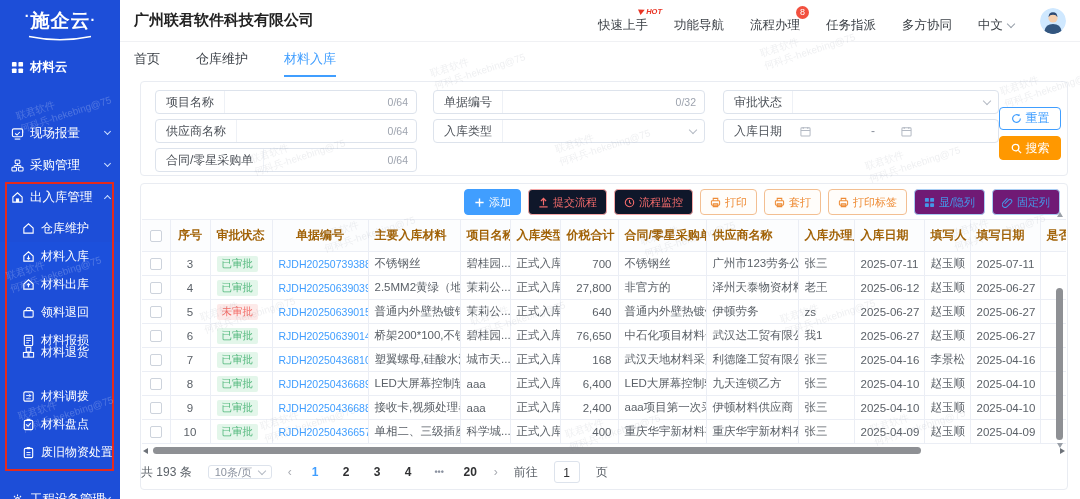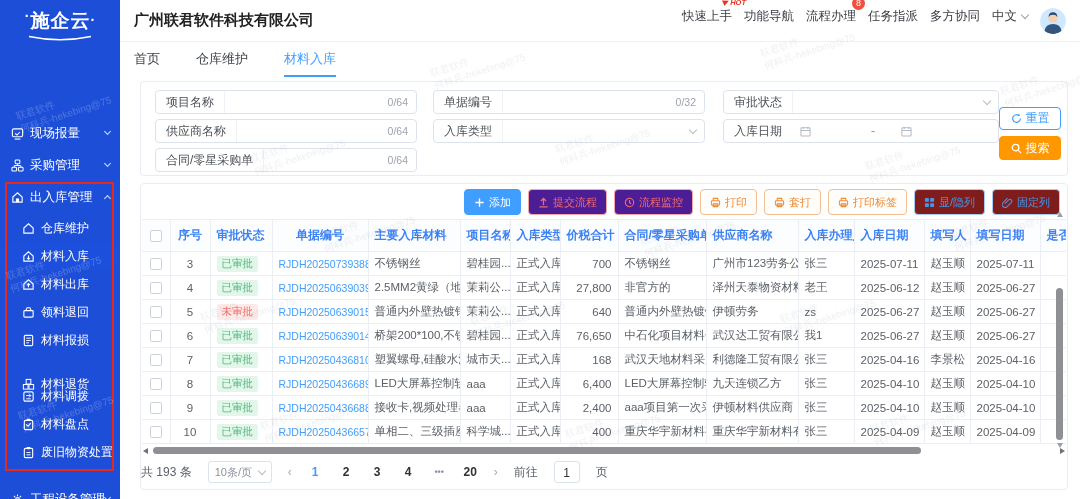--- a/index.html
+++ b/index.html
@@ -19,21 +19,21 @@
   .s-ic svg { width:100%; height:100%; }
   .chev { position:absolute; right:10px; width:5px; height:5px; border-right:1.4px solid #cfe0ff; border-bottom:1.4px solid #cfe0ff; }
   .chev.down { transform:rotate(45deg); top:11px; }
   .chev.up { transform:rotate(-135deg); top:14px; }
   .red-box { position:absolute; left:5px; top:182px; width:109px; height:289px; border:2px solid #e52a1d; pointer-events:none; z-index:6; }
 
   
   .main { position:absolute; left:120px; top:0; width:960px; height:499px; background:#fff; }
   .topbar { position:absolute; left:0; top:0; width:960px; height:42px; border-bottom:1px solid #f0f1f4; display:flex; align-items:center; padding:0 14px; }
   .company { font-size:15px; font-weight:bold; color:#222; }
-  .topnav { margin-left:auto; display:flex; align-items:flex-start; gap:12px; font-size:12.5px; color:#3a3f45; }
+  .topnav { margin-left:auto; display:flex; align-items:flex-end; gap:26px; font-size:12.5px; color:#3a3f45; }
   .tn-item { position:relative; cursor:pointer; white-space:nowrap; }
   .hot { position:absolute; top:-10px; right:-14px; color:#e93323; font-size:7.5px; font-weight:bold; font-style:italic; }
   .hot::before { content:""; position:absolute; left:-7px; top:1px; border-left:6px solid #e93323; border-top:3px solid transparent; border-bottom:3px solid transparent; transform:rotate(-25deg); }
   .num-badge { position:absolute; top:-11px; right:-9px; min-width:13px; height:13px; border-radius:7px; background:#f2503f; color:#fff; font-size:9px; line-height:13px; text-align:center; font-style:normal; }
   .lang { display:flex; align-items:center; gap:5px; cursor:pointer; }
   .gchev { width:6px; height:6px; border-right:1.3px solid #99a0aa; border-bottom:1.3px solid #99a0aa; transform:rotate(45deg); margin-top:-3px; }
   .avatar { width:26px; height:26px; border-radius:50%; overflow:hidden; cursor:pointer; flex:none; }
 
   
   .tabs { position:absolute; left:14px; top:50px; display:flex; gap:36px; font-size:13px; color:#3c4148; }
@@ -52,29 +52,29 @@
   .dsep { margin:0 26px 0 60px; color:#8a919d; }
   .btn { display:inline-flex; align-items:center; justify-content:center; gap:4px; border-radius:4px; font-size:12px; cursor:pointer; white-space:nowrap; }
   .btn-reset { position:absolute; right:6px; top:25px; width:62px; height:23px; border:1px solid #409eff; color:#409eff; background:#fff; }
   .btn-search { position:absolute; right:6px; top:54px; width:62px; height:24px; background:#ff9800; color:#fff; border:1px solid #ff9800; }
 
   
   .tcard { position:absolute; left:20px; top:183px; width:928px; height:307px; border:1px solid #e9ecf2; border-radius:4px; background:#fff; }
   .toolbar { position:absolute; left:0; right:7px; top:5px; height:26px; display:flex; justify-content:flex-end; gap:7px; }
   .tb { height:26px; padding:0 9px; border-radius:4px; border:1px solid; font-size:11px; }
   .tb-add { background:#409eff; border-color:#409eff; color:#fff; }
-  .tb-danger { background:#4c1d95; border-color:#f5a6a6; color:#f56c6c; }
+  .tb-danger { background:#0f172a; border-color:#f5a6a6; color:#f56c6c; }
   .tb-warn { background:#fffdfa; border-color:#f3bf92; color:#ee8b35; }
-  .tb-blue { background:#7f1d1d; border-color:#a8cdf3; color:#4596e8; }
+  .tb-blue { background:#701a75; border-color:#a8cdf3; color:#4596e8; }
   .tb svg { width:11px; height:11px; }
 
   .twrap { position:absolute; left:1px; top:35px; width:924px; height:226px; overflow:hidden; }
   table { border-collapse:collapse; table-layout:fixed; width:958px; }
   th,td { border:1px solid #ebeef5; white-space:nowrap; overflow:hidden; padding:0 6px; }
-  th { height:32px; font-size:12px; color:#3b82f6; font-weight:bold; text-align:left; background:#fcfdfe; position:relative;margin-left:22px; }
+  th { height:32px; font-size:12px; color:#a16207; font-weight:bold; text-align:left; background:#fcfdfe; position:relative;margin-left:22px; }
   td { height:24px; font-size:11.5px; color:#5b6168; }
   th:first-child, td:first-child { border-left:none; }
   .ct { text-align:center; }
   .num { text-align:right; }
   .c-doc a { color:#409eff; text-decoration:none; font-size:10.5px; cursor:pointer; }
   .cb { display:inline-block; width:12px; height:12px; border:1px solid #cdd3dc; border-radius:2px; background:#fff; vertical-align:middle; cursor:pointer; }
   .badge { display:inline-block; padding:1px 5px; border-radius:2px; font-size:10.5px; }
   .badge.ok { background:#e3f6ea; color:#53b87d; }
   .badge.no { background:#fdeae9; color:#f26c66; }
 
@@ -84,41 +84,52 @@
   .arr { position:absolute; width:0; height:0; }
   .arr.l { left:0; top:1px; border-top:3px solid transparent; border-bottom:3px solid transparent; border-right:5px solid #6d7279; }
   .arr.r { right:0; top:1px; border-top:3px solid transparent; border-bottom:3px solid transparent; border-left:5px solid #6d7279; }
   .vscroll { position:absolute; right:3px; top:36px; width:8px; height:226px; }
   .vthumb { position:absolute; left:0; top:68px; width:7px; height:152px; border-radius:4px; background:#8e9094; cursor:grab; }
   .arr.u { left:1px; top:-8px; border-left:3px solid transparent; border-right:3px solid transparent; border-bottom:5px solid #9aa0a8; }
   .arr.d { left:1px; bottom:-2px; border-left:3px solid transparent; border-right:3px solid transparent; border-top:5px solid #9aa0a8; }
 
   
   .pager { position:absolute; left:0; right:10px; top:274px; height:28px; display:flex; align-items:center; justify-content:flex-start; gap:16px; font-size:12px; color:#5b6168; }
-  .psize { width:64px; height:22px; border:1px solid #dde3ec; border-radius:3px; display:flex; align-items:center; padding:0 6px; font-size:11px; color:#8a919f; cursor:pointer; }
+  .psize { width:64px; height:14px; border:1px solid #dde3ec; border-radius:3px; display:flex; align-items:center; padding:0 6px; font-size:11px; color:#8a919f; cursor:pointer; }
   .pnum { min-width:15px; text-align:center; font-weight:bold; color:#303133; cursor:pointer; }
   .pnum.active { color:#409eff; }
   .parrow { color:#a8abb2; font-size:12px; cursor:pointer; }
   .goto-box { width:26px; height:22px; border:1px solid #dde3ec; border-radius:3px; text-align:center; line-height:22px; font-size:12px; color:#303133; }
 
   
   .wm { position:absolute; transform:rotate(-18deg); font-size:10px; line-height:13px; color:rgba(120,130,150,0.13); pointer-events:none; z-index:4; white-space:nowrap; }
   .wm.white { color:rgba(255,255,255,0.22); }
 </style>
 </head>
 <body>
 
 <aside class="sidebar">
   <div class="logo">
     <span class="ldot">·</span><span>施企云</span><span class="ldot">.</span>
     <svg width="66" height="7">
         <path d="M2 1.5 Q33 8 64 1.5" stroke="#ffffff" stroke-width="1.3" fill="none"></path>
       </svg>
   </div>
 
+  <div class="s-item top" style="top:52px">
+    <span class="s-ic">
+        <svg viewBox="0 0 14 14" fill="#fff">
+          <rect x="1" y="1" width="5" height="5" rx="1"></rect>
+          <rect x="8" y="1" width="5" height="5" rx="1"></rect>
+          <rect x="1" y="8" width="5" height="5" rx="1"></rect>
+          <rect x="8" y="8" width="5" height="5" rx="1"></rect>
+        </svg>
+      </span>
+    <span style="font-weight:bold">材料云</span>
+  </div>
   <div class="s-item top" style="top:118px">
     <span class="s-ic">
         <svg viewBox="0 0 14 14">
           <rect x="1.5" y="2" width="11" height="8.5" rx="1.5" fill="none" stroke="#fff" stroke-width="1.2"></rect>
           <path d="M4 13h6" stroke="#fff" stroke-width="1.2"></path>
           <path d="M4.5 7l2 1.6 3-3.2" stroke="#fff" stroke-width="1.1" fill="none"></path>
         </svg>
       </span>
     <span>现场报量</span>
     <i class="chev down"></i>
@@ -183,21 +194,21 @@
   </div>
   <div class="s-item sub" style="top:326px">
     <span class="s-ic">
         <svg viewBox="0 0 14 14">
           <rect x="2.5" y="1.5" width="9" height="11" rx="1.2" fill="none" stroke="#fff" stroke-width="1.2"></rect>
           <path d="M4.5 4.5h5M4.5 7h5M4.5 9.5h3" stroke="#fff" stroke-width="1"></path>
         </svg>
       </span>
     <span>材料报损</span>
   </div>
-  <div class="s-item sub" style="top:370px">
+  <div class="s-item sub" style="top:338px">
     <span class="s-ic">
         <svg viewBox="0 0 14 14">
           <rect x="1.5" y="7" width="5" height="5" fill="none" stroke="#fff" stroke-width="1.1"></rect>
           <rect x="7.5" y="7" width="5" height="5" fill="none" stroke="#fff" stroke-width="1.1"></rect>
           <rect x="4.5" y="1.5" width="5" height="5" fill="none" stroke="#fff" stroke-width="1.1"></rect>
         </svg>
       </span>
     <span>材料退货</span>
   </div>
   <div class="s-item sub" style="top:382px">

